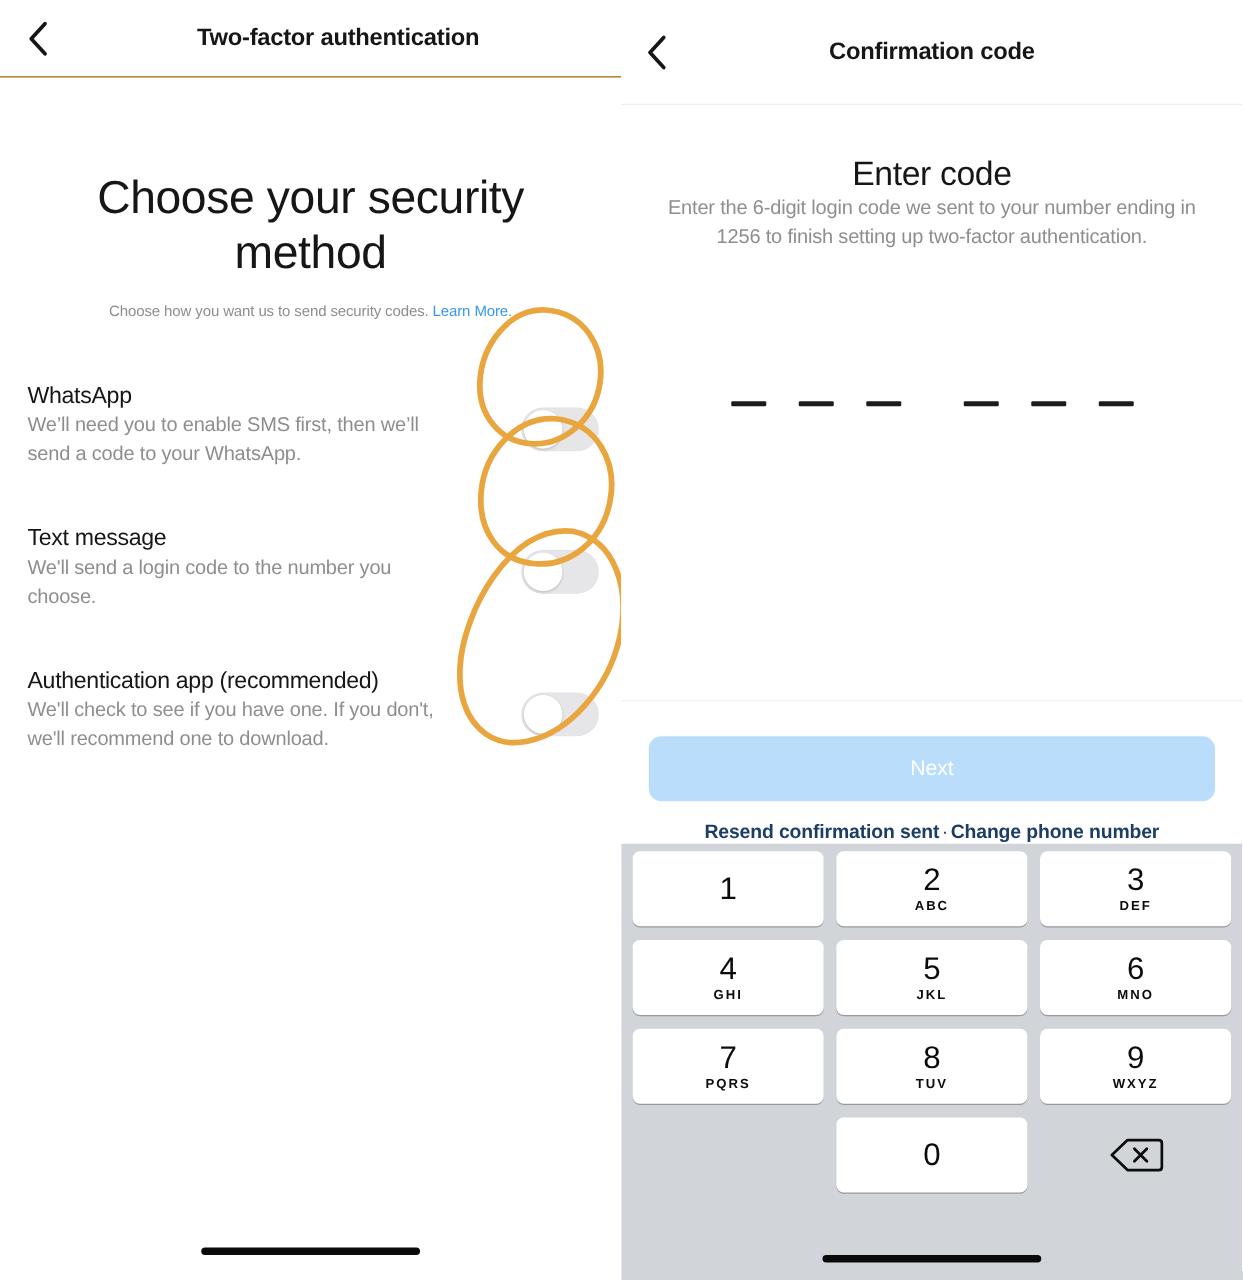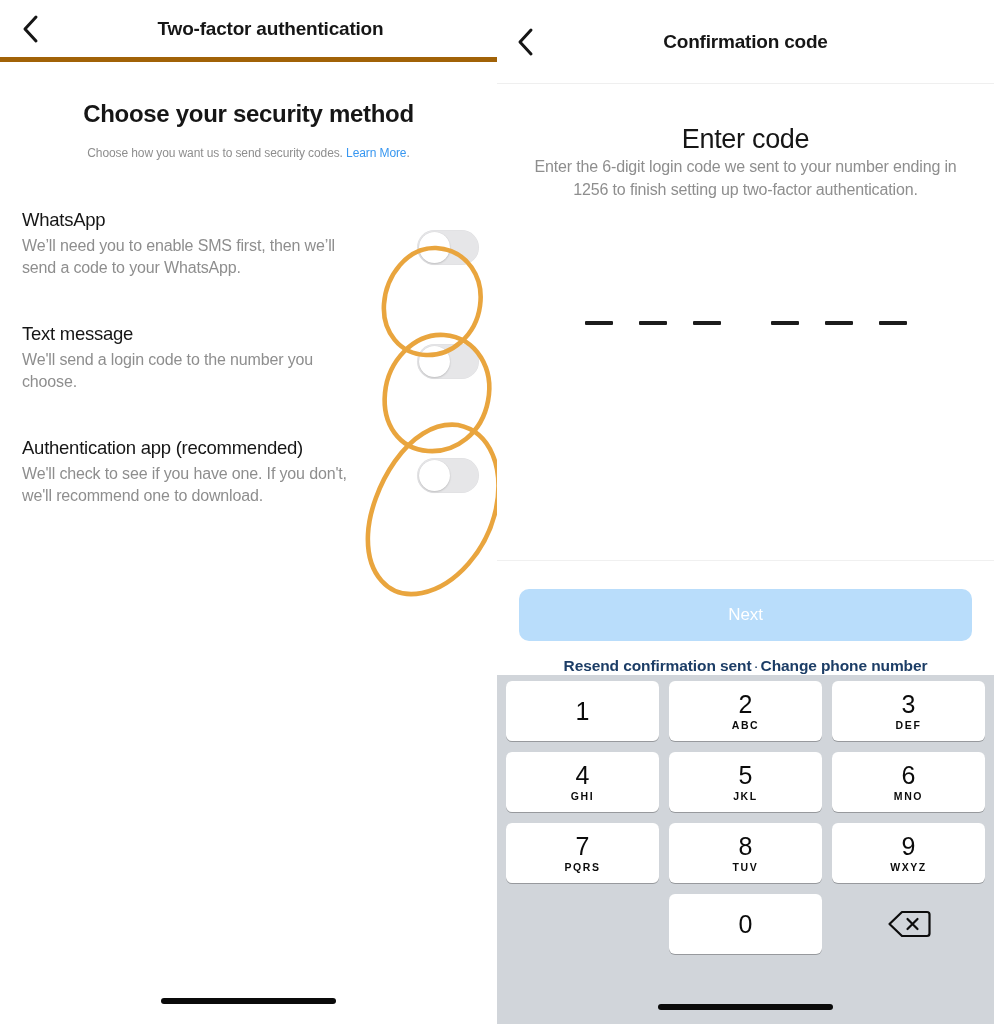--- a/index.html
+++ b/index.html
@@ -16,40 +16,40 @@
   .panel { position:relative; height:1024px; background:#fff; overflow:hidden; }
   .panel-left  { width:497px; }
   .panel-right { width:497px; }
 
   
   .navbar {
     position:relative; width:100%;
     display:flex; align-items:center; justify-content:center;
     background:#fff;
   }
-  .navbar-left  { height:62px; border-bottom:5px solid #a16207;padding-left:44px; }
+  .navbar-left  { height:62px; border-bottom:1px solid #a16207;padding-left:44px; }
   .navbar-right { height:84px; border-bottom:1px solid #efefef; }
   .nav-title {
     font-size:19px; font-weight:bold; color:#161616;
     letter-spacing:-0.2px;
   }
   .navbar-right .nav-title { font-size:19px; }
   .back-btn {
     position:absolute; left:10px; top:50%; transform:translateY(-50%);
     width:40px; height:40px; display:flex; align-items:center; justify-content:center;
     cursor:pointer;
   }
   .navbar-right .back-btn { left:8px; }
   .chev { display:block; }
 
   
   .l-head { text-align:center; padding:38px 22px 0; }
   .l-title {
-    font-size:24px; font-weight:700; color:#161616;
-    letter-spacing:-0.3px; line-height:1.2;
+    font-size:37px; font-weight:400; color:#161616;
+    letter-spacing:-0.3px; line-height:1.2;margin-top:36px;
   }
   .l-sub {
     margin-top:16px; font-size:12px; color:#8e8e8e;
     line-height:1.42; letter-spacing:-0.1px;
   }
   .l-sub .lnk { color:#3897f0; }
   .l-sub .dot { color:#8e8e8e; }
 
   .options { margin-top:46px; }
   .opt-row {

